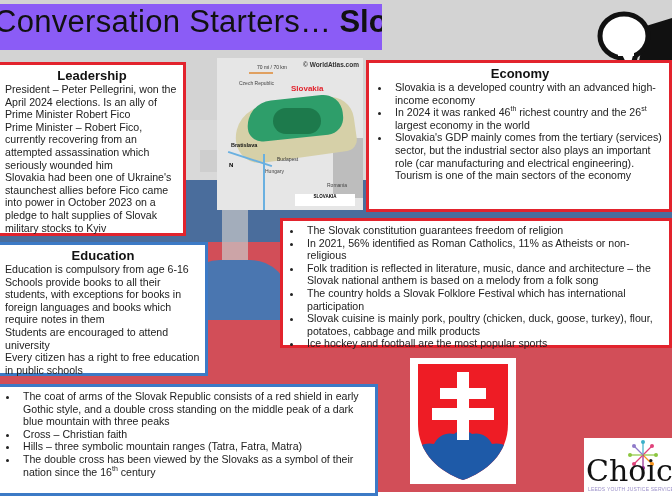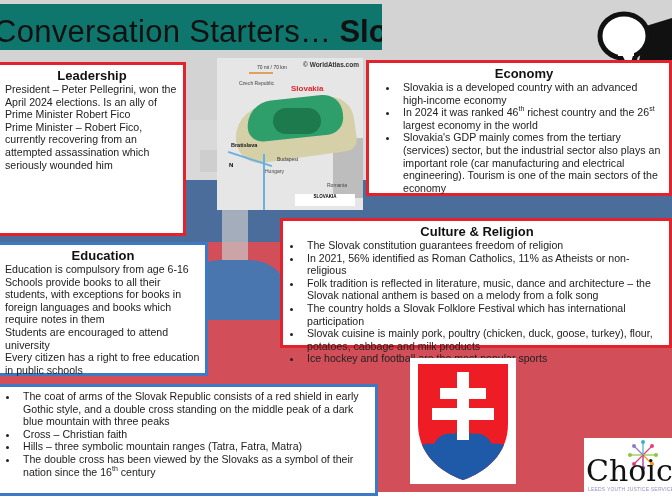--- a/index.html
+++ b/index.html
@@ -12,43 +12,43 @@
   .bg-grey { position:absolute; left:0; top:0; width:672px; height:120px; background:#d3d3d3; }
   .bg-blue { position:absolute; left:0; top:180px; width:672px; height:62px; background:#4a6d9c; }
   .bg-red  { position:absolute; left:0; top:242px; width:672px; height:262px; background:#d24e58; }
   .bg-redtop { position:absolute; left:0; top:120px; width:672px; height:60px; background:#d9d9d9; }
   .bg-ghost-cross { position:absolute; left:200px; top:90px; width:70px; height:220px; }
   .bg-ghost-hill { position:absolute; left:180px; top:260px; width:110px; height:60px; background:#4a76b0; border-radius:40px 40px 0 0; }
   .bg-bottom { position:absolute; left:0; top:492px; width:672px; height:12px; background:#ffffff; }
 
   .title-bar {
     position:absolute; left:0; top:4px; width:382px; height:46px;
-    background:#0f766e; color:#111;
-    display:flex; align-items:flex-end;
+    background:#8b5cf6; color:#111;
+    display:flex; align-items:flex-start;
     font-size:31px; white-space:nowrap; overflow:hidden;
   }
   .title-bar .t1 { margin-left:-6px; letter-spacing:0.3px; }
   .title-bar .t2 { font-weight:bold; margin-left:8px; }
 
   .speech-icon { position:absolute; left:590px; top:4px; width:82px; height:80px; }
 
   .box {
     position:absolute; background:#fff; box-sizing:border-box;
     font-size:10.6px; line-height:12.6px; color:#222;
   }
   .box .hd { text-align:center; font-weight:bold; font-size:13px; line-height:15px; color:#111; }
   .box.red { border:3px solid #e2232d; }
   .box.blue { border:3px solid #3c7ac6; }
   .box ul { margin:0; padding:0 0 0 14px; }
   .box li { margin:0; padding:0 0 0 4px; }
   .box .plain div { margin:0; }
   sup { font-size:7px; line-height:0; }
 
   #leadership { left:-4px; top:62px; width:190px; height:174px; padding:3px 4px 0 6px; }
-  #economy { left:366px; top:60px; width:306px; height:136px; padding:3px 6px 0 16px; }
+  #economy { left:366px; top:60px; width:306px; height:152px; padding:3px 6px 0 8px; }
   #culture { left:280px; top:218px; width:392px; height:130px; padding:3px 4px 0 6px; }
   #education { left:-4px; top:242px; width:212px; height:134px; padding:3px 4px 0 6px; }
   #symbols { left:-4px; top:384px; width:382px; height:112px; padding:3px 6px 0 6px; }
 
   .map {
     position:absolute; left:217px; top:58px; width:146px; height:152px;
     background:#e6e6e6; overflow:hidden;
   }
   .map .credit { position:absolute; right:4px; top:3px; font-size:6.5px; font-weight:bold; color:#333; }
   .map .scale { position:absolute; left:40px; top:6px; font-size:5px; color:#333; }
@@ -122,34 +122,34 @@
   <div class="label-ro">Romania</div>
   <div class="north">N</div>
   <div class="legend">SLOVAKIA</div>
 </div>
 
 <div class="box red" id="leadership">
   <div class="hd">Leadership</div>
   <div class="plain">
     <div>President – Peter Pellegrini, won the April 2024 elections. Is an ally of Prime Minister Robert Fico</div>
     <div>Prime Minister – Robert Fico, currently recovering from an attempted assassination which seriously wounded him</div>
+    <div>Slovakia had been one of Ukraine's staunchest allies before Fico came into power in October 2023 on a pledge to halt supplies of Slovak military stocks to Kyiv</div>
   </div>
 </div>
 
 <div class="box red" id="economy">
   <div class="hd">Economy</div>
   <ul>
     <li>Slovakia is a developed country with an advanced high-income economy</li>
     <li><span>In 2024 it was ranked 46</span><sup>th</sup><span> richest country and the 26</span><sup>st</sup><span> largest economy in the world</span></li>
     <li>Slovakia's GDP mainly comes from the tertiary (services) sector, but the industrial sector also plays an important role (car manufacturing and electrical engineering). Tourism is one of the main sectors of the economy</li>
   </ul>
 </div>
 
 <div class="box red" id="culture">
-  <div class="hd">Culture &amp; Religion</div>
   <ul>
     <li>The Slovak constitution guarantees freedom of religion</li>
     <li>In 2021, 56% identified as Roman Catholics, 11% as Atheists or non-religious</li>
     <li>Folk tradition is reflected in literature, music, dance and architecture – the Slovak national anthem is based on a melody from a folk song</li>
     <li>The country holds a Slovak Folklore Festival which has international participation</li>
     <li>Slovak cuisine is mainly pork, poultry (chicken, duck, goose, turkey), flour, potatoes, cabbage and milk products</li>
     <li>Ice hockey and football are the most popular sports</li>
   </ul>
 </div>
 

